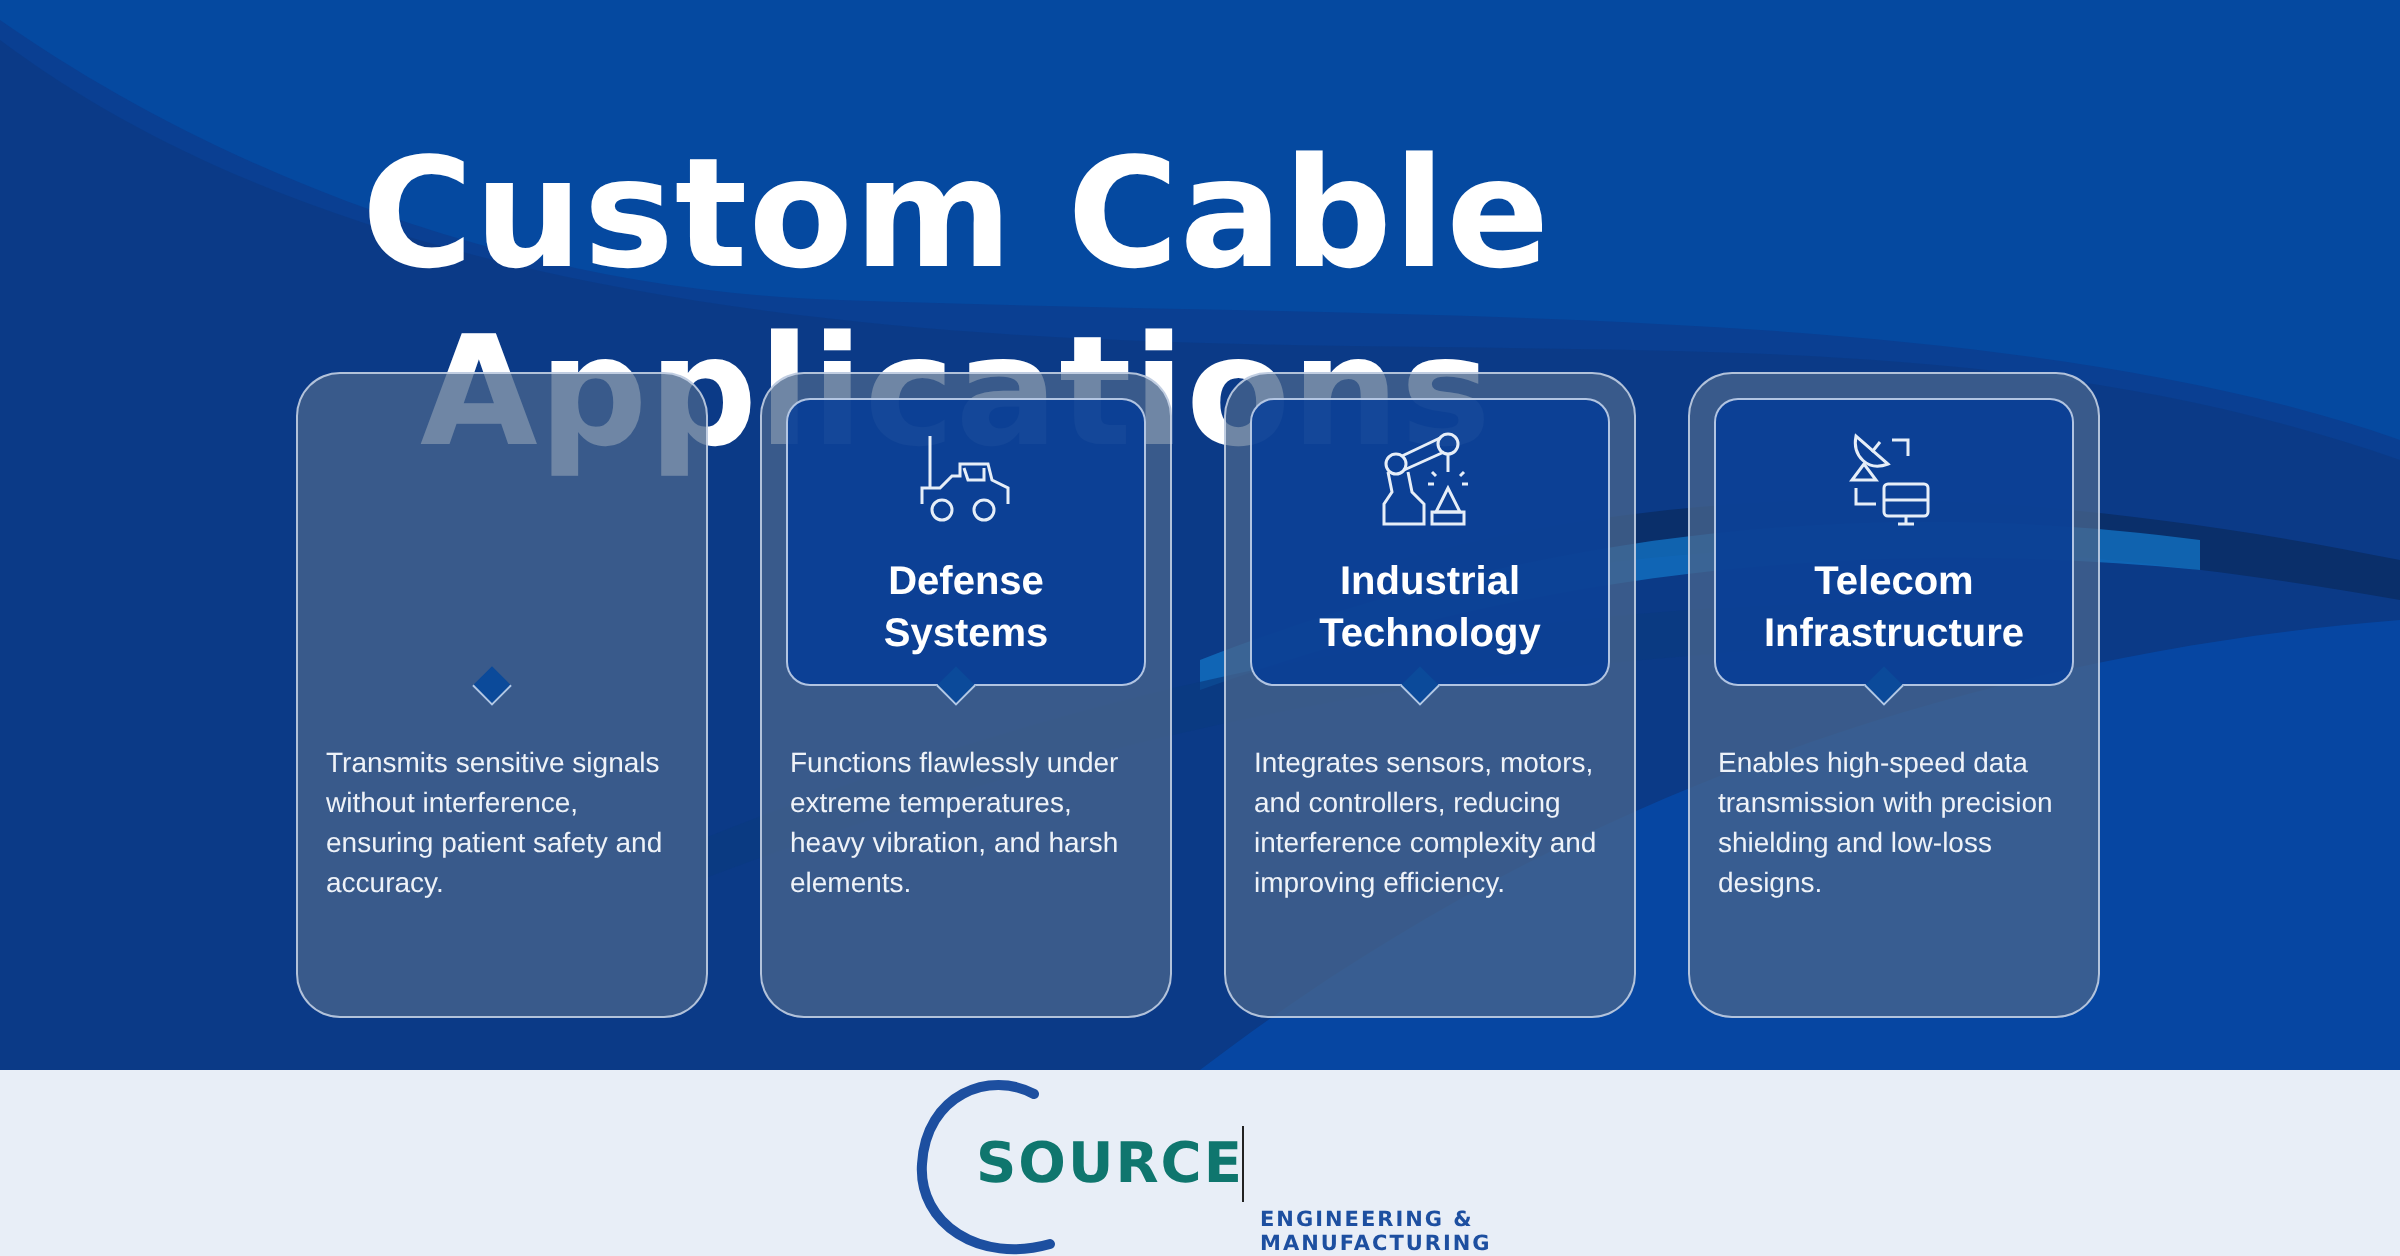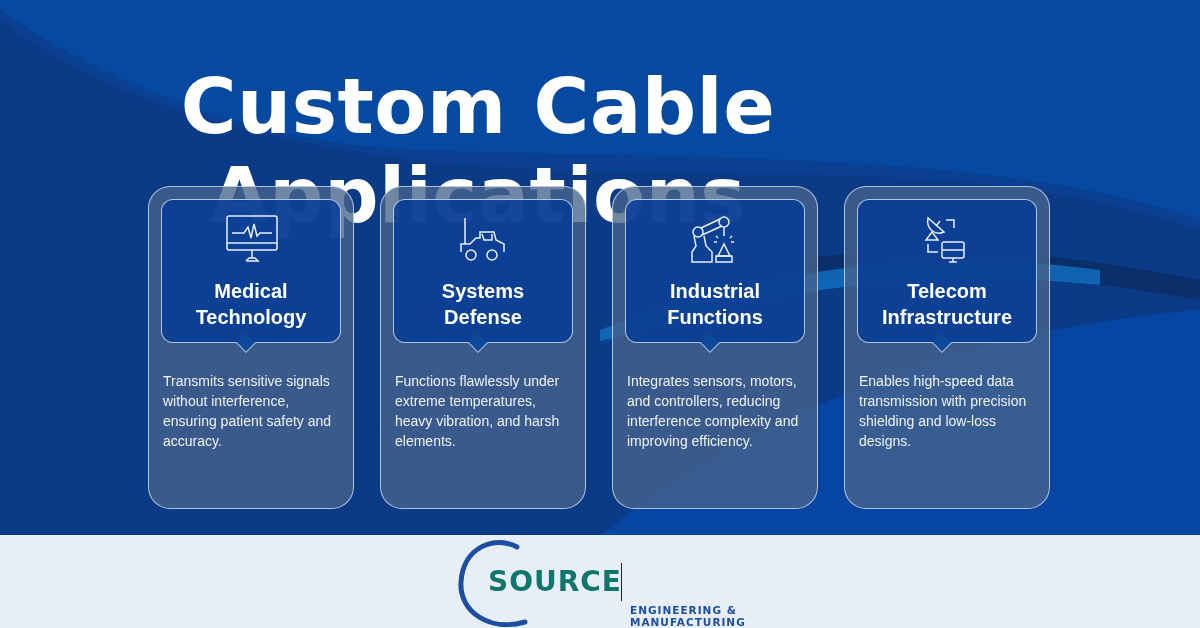--- a/index.html
+++ b/index.html
@@ -28,53 +28,38 @@
     <path d="M0,20 C120,110 300,160 560,170 C800,180 1000,160 1200,230 L1200,535 L0,535 Z" fill="#0b3a85" opacity="0.8"></path>
     <path d="M700,280 C850,240 1000,240 1200,280 L1200,300 C1000,265 850,265 700,300 Z" fill="#0a2f6a"></path>
     <path d="M600,330 C780,260 950,250 1100,270 L1100,285 C950,270 780,280 600,345 Z" fill="#1270c0" opacity="0.8"></path>
     <path d="M350,420 C600,320 800,300 1000,300 L1000,320 C800,325 600,345 350,440 Z" fill="#0a3a80" opacity="0.7"></path>
     <path d="M600,535 C750,420 950,330 1200,310 L1200,535 Z" fill="#0548a5" opacity="0.9"></path>
   </svg>
   <div class="title">Custom Cable Applications</div>
 </div>
 
 <div class="card" style="left:148px;">
-  <div class="head">
-    <svg class="icon" viewBox="0 0 56 50">
-      <g fill="none" stroke="#e6eef8" stroke-width="1.5">
-        <rect x="3" y="2" width="50" height="34" rx="2"></rect>
-        <line x1="3" y1="29" x2="53" y2="29"></line>
-        <polyline points="8,19 20,19 24,13 27,24 30,10 33,22 36,19 48,19"></polyline>
-        <line x1="28" y1="36" x2="28" y2="44"></line>
-        <polyline points="22,47 25,44 31,44 34,47 22,47"></polyline>
-      </g>
-    </svg>
-    <div class="ctitle">
-      <div>Medical</div>
-      <div>Technology</div>
-    </div>
-  </div>
   <div class="pointer"></div>
   <div class="desc">Transmits sensitive signals without interference, ensuring patient safety and accuracy.</div>
 </div>
 
 <div class="card" style="left:380px;">
   <div class="head">
     <svg class="icon" viewBox="0 0 56 50">
       <g fill="none" stroke="#e6eef8" stroke-width="1.5">
         <line x1="9" y1="4" x2="9" y2="30"></line>
         <path d="M5,38 L5,30 L14,30 L20,24 L24,24 L24,18 L38,18 L40,26 L48,30 L48,38"></path>
         <polyline points="26,20 28,26 36,26 36,20"></polyline>
         <circle cx="15" cy="41" r="5"></circle>
         <circle cx="36" cy="41" r="5"></circle>
       </g>
     </svg>
     <div class="ctitle">
+      <div>Defense</div>
       <div>Systems</div>
-      <div>Defense</div>
     </div>
   </div>
   <div class="pointer"></div>
   <div class="desc">Functions flawlessly under extreme temperatures, heavy vibration, and harsh elements.</div>
 </div>
 
 <div class="card" style="left:612px;">
   <div class="head">
     <svg class="icon" viewBox="0 0 56 50">
       <g fill="none" stroke="#e6eef8" stroke-width="1.5">
@@ -87,21 +72,21 @@
         <polygon points="36,30 30,42 42,42"></polygon>
         <rect x="28" y="42" width="16" height="6"></rect>
         <line x1="28" y1="22" x2="30" y2="24"></line>
         <line x1="44" y1="22" x2="42" y2="24"></line>
         <line x1="26" y1="28" x2="29" y2="28"></line>
         <line x1="46" y1="28" x2="43" y2="28"></line>
       </g>
     </svg>
     <div class="ctitle">
       <div>Industrial</div>
-      <div>Functions</div>
+      <div>Technology</div>
     </div>
   </div>
   <div class="pointer"></div>
   <div class="desc">Integrates sensors, motors, and controllers, reducing interference complexity and improving efficiency.</div>
 </div>
 
 <div class="card" style="left:844px;">
   <div class="head">
     <svg class="icon" viewBox="0 0 56 50">
       <g fill="none" stroke="#e6eef8" stroke-width="1.5">

